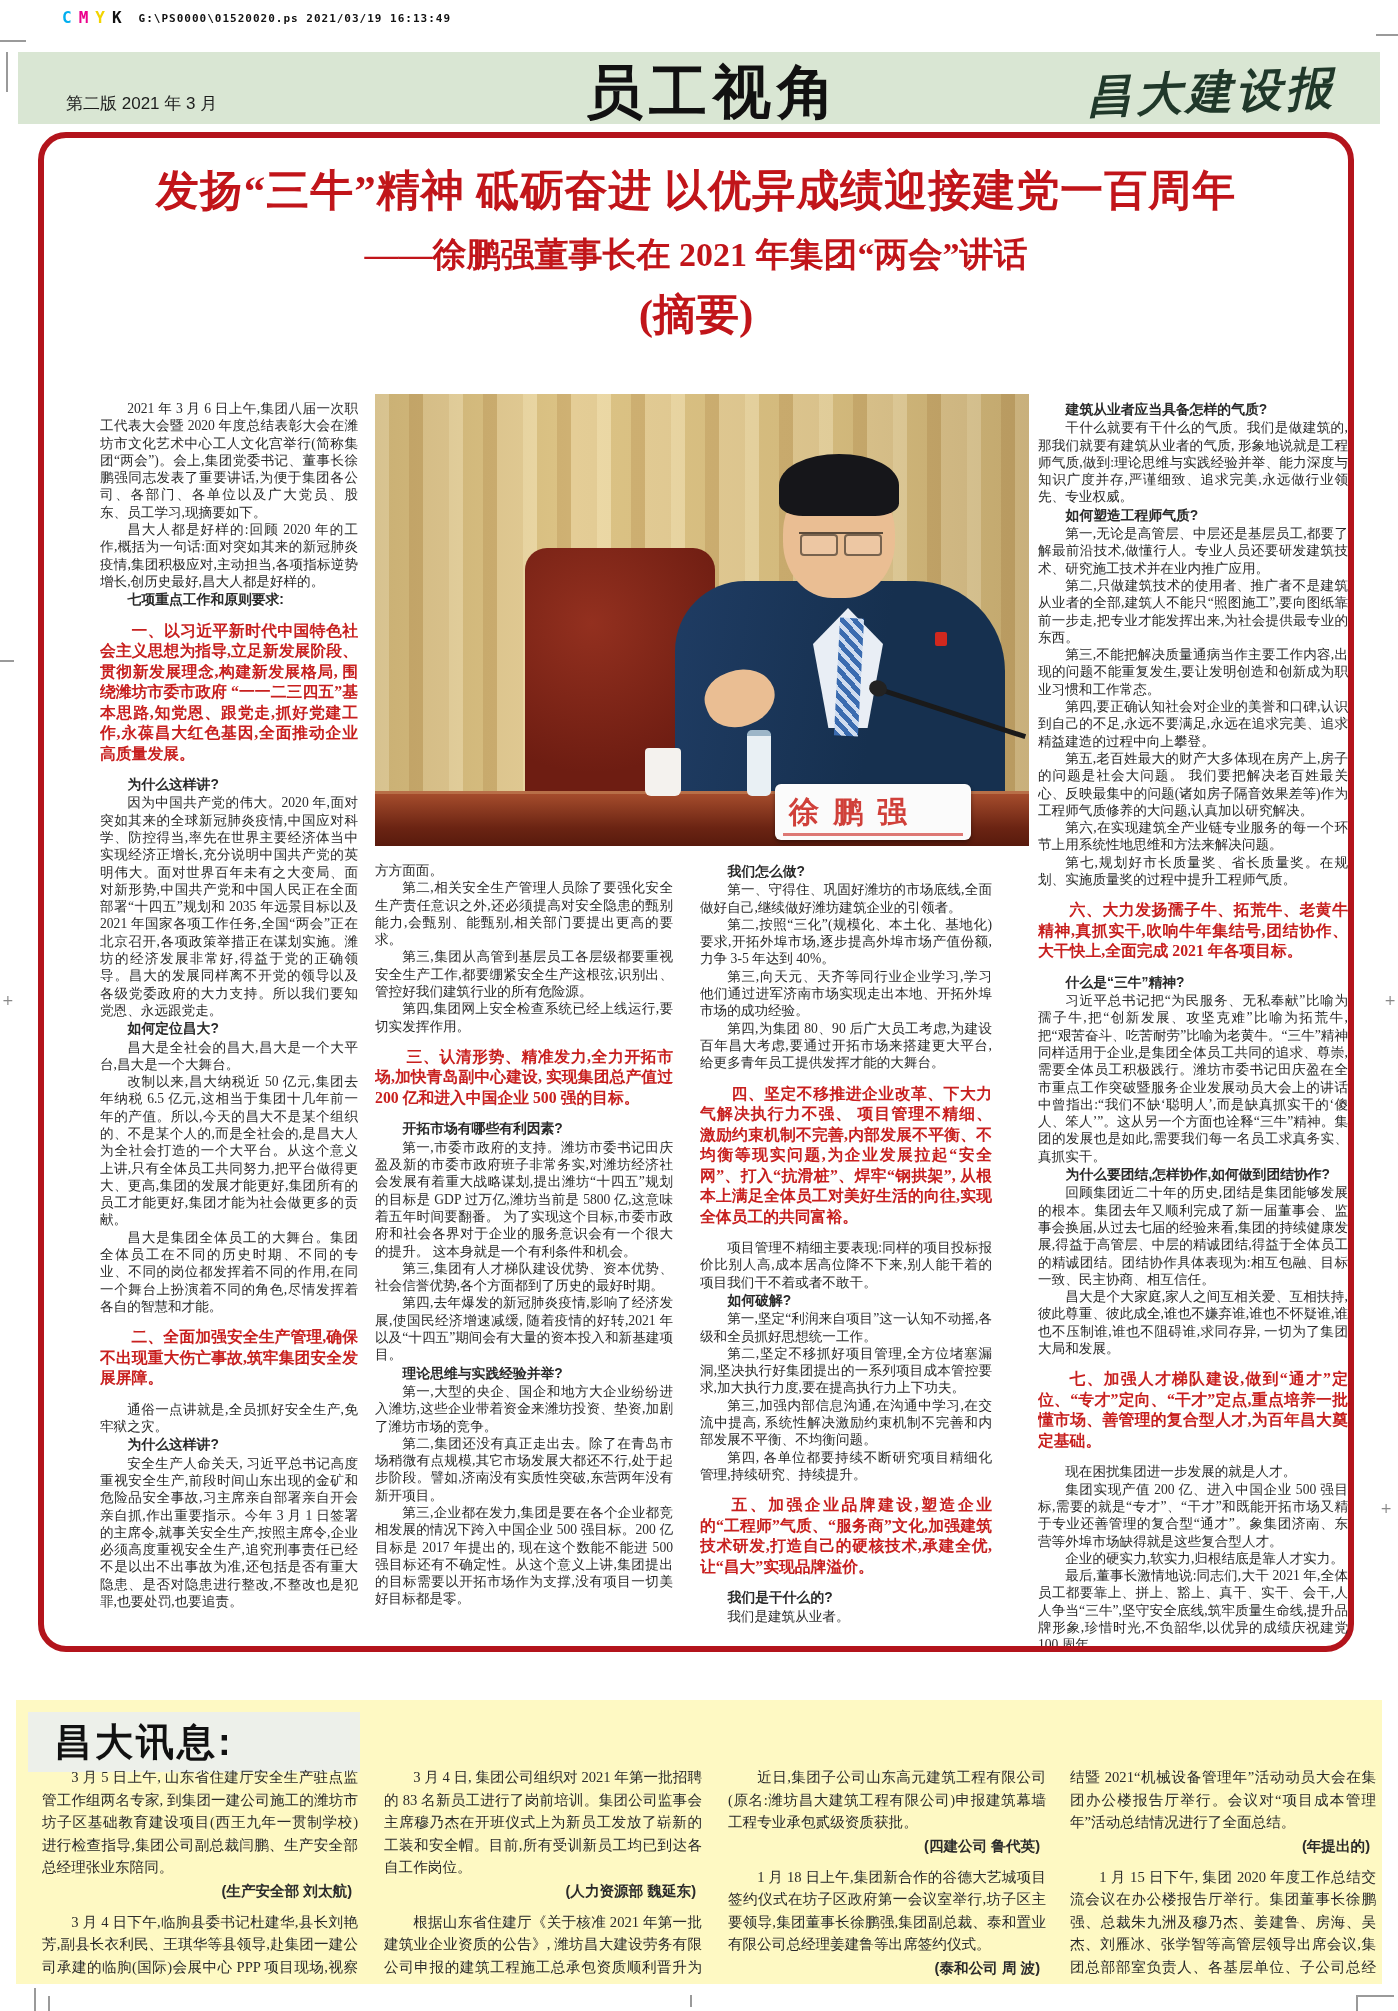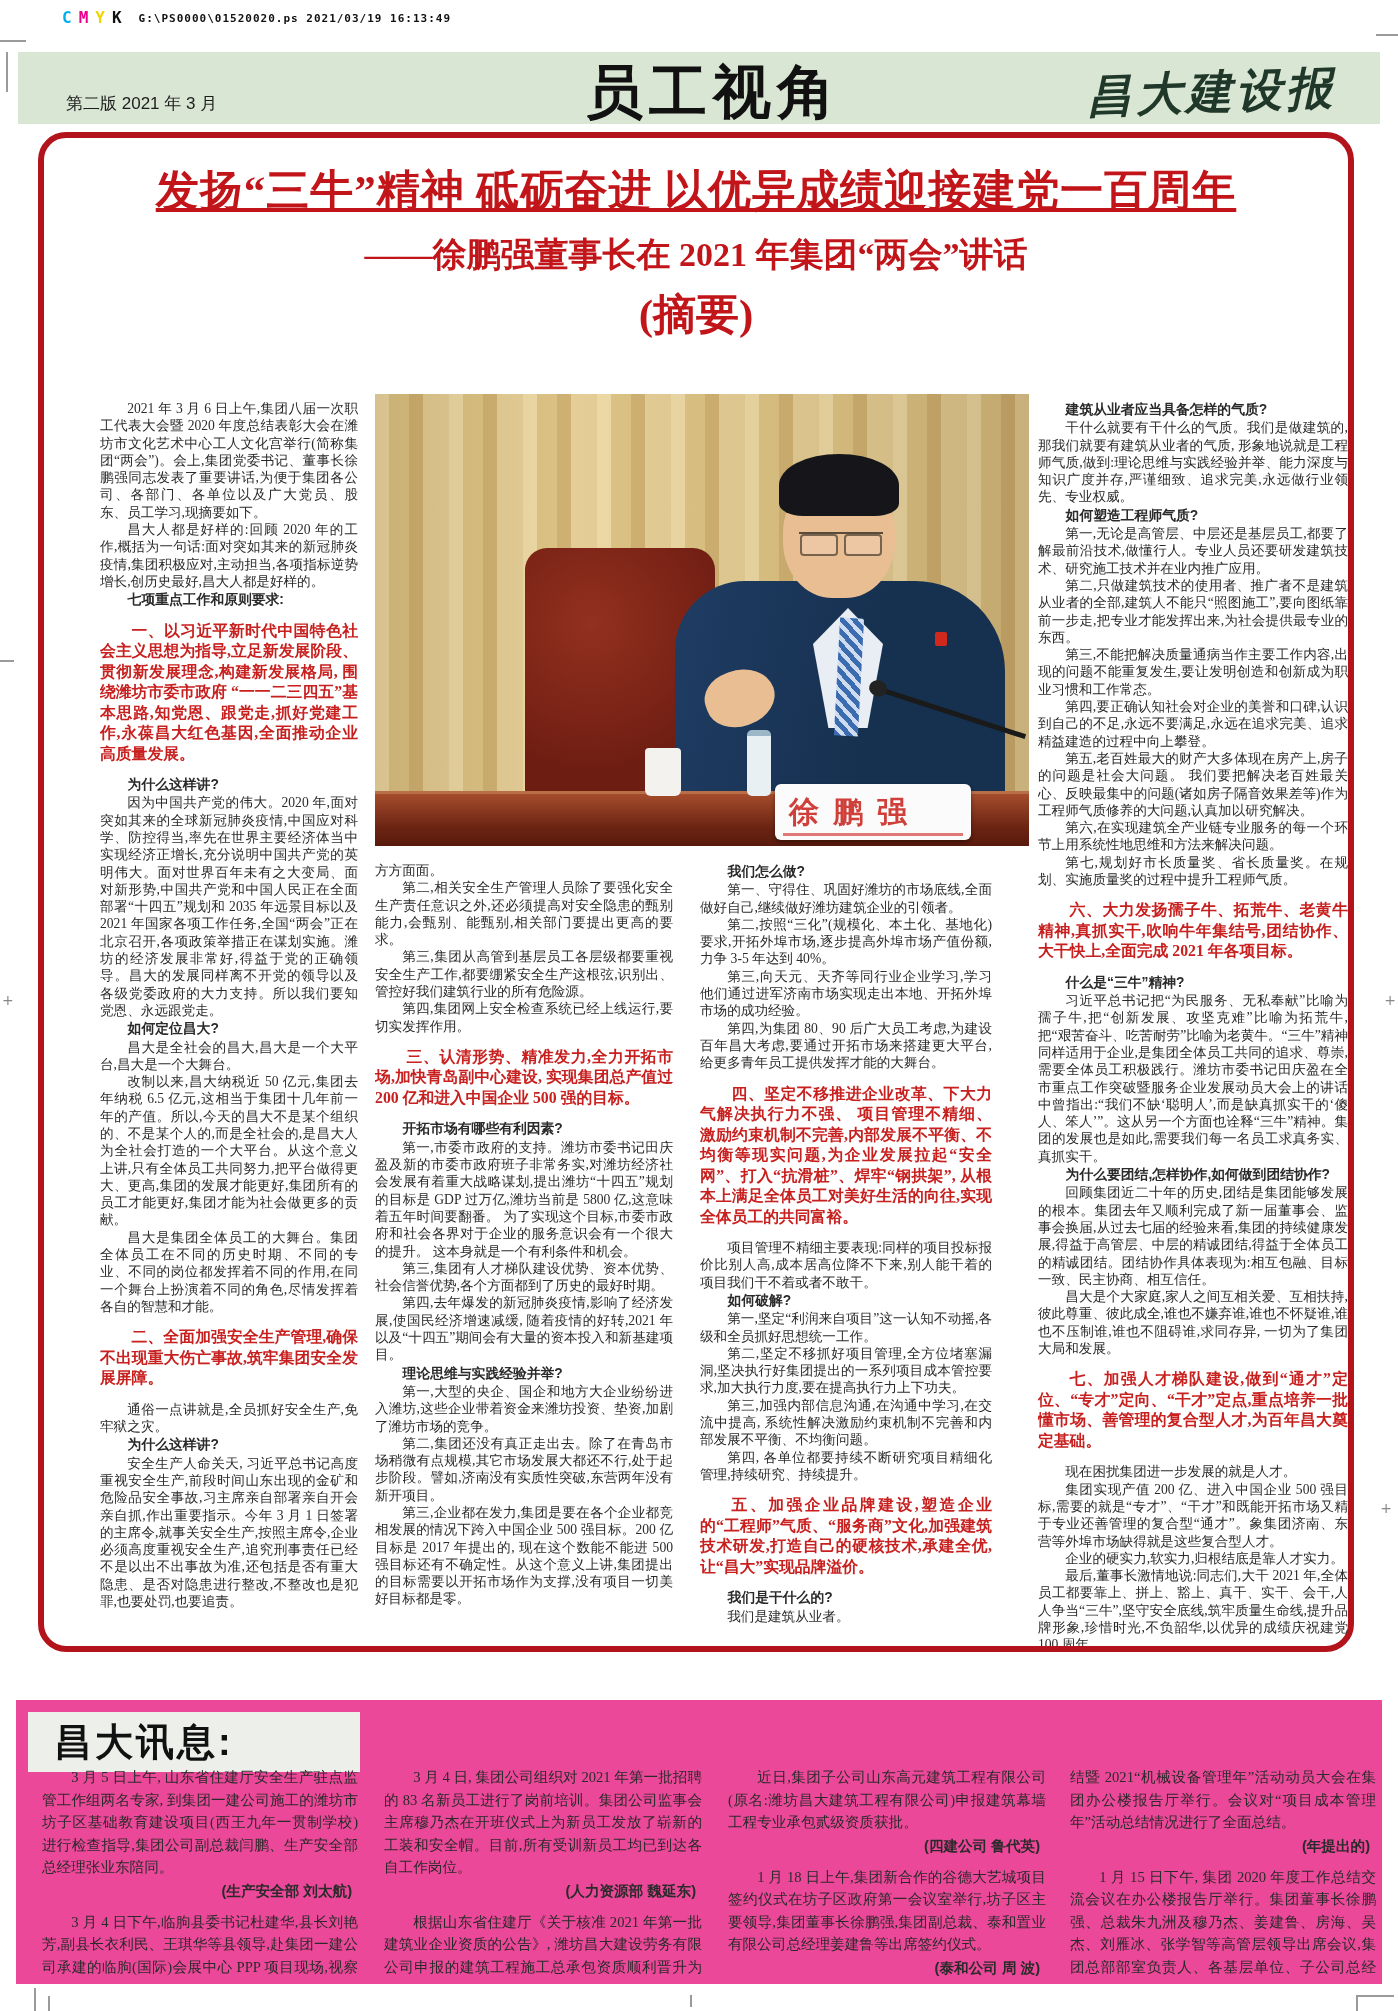--- a/index.html
+++ b/index.html
@@ -21,21 +21,21 @@
   .section-title{position:absolute;left:0;right:0;top:2px;text-align:center;font-size:58px;
            font-weight:900;color:#111;font-family:"Liberation Sans",sans-serif;letter-spacing:6px;padding-left:28px;}
   .paper-name{position:absolute;right:44px;top:10px;font-size:46px;font-weight:900;font-style:italic;
            color:#20382a;transform:rotate(-2deg);font-family:"Liberation Serif",serif;letter-spacing:4px;}
 
   
   .article-box{position:absolute;left:38px;top:132px;width:1304px;height:1508px;
                border:6px solid #b3141c;border-radius:28px;background:#fff;}
   .headline{position:absolute;left:0;right:0;top:24px;text-align:center;color:#c1151a;
             font-weight:900;font-family:"Liberation Serif",serif;}
-  .headline .h1{font-size:43px;letter-spacing:1px;text-decoration:underline;}
+  .headline .h1{font-size:43px;letter-spacing:1px;}
   .headline .h2{font-size:34px;margin-top:12px;}
   .headline .h3{font-size:43px;margin-top:8px;}
 
   .col{position:absolute;overflow:hidden;text-align:justify;}
   .col p{margin:0;font-size:13.6px;line-height:17.3px;text-indent:2em;}
   .col p.pc{text-indent:0;}
   .col p.sub{font-family:"Liberation Sans",sans-serif;font-weight:bold;font-size:13.8px;margin:1px 0;}
   .col p.red{color:#c8201f;font-weight:900;font-size:15.8px;line-height:20.5px;margin:12px 0;
              font-family:"Liberation Serif",serif;}
 
@@ -70,21 +70,21 @@
         background:linear-gradient(#a54c2c,#6b2413 65%,#581a0d);border-top:3px solid #b86f48;}
   .cup{position:absolute;left:270px;bottom:50px;width:36px;height:48px;background:#f4f2ee;border-radius:4px 4px 6px 6px;}
   .bottle{position:absolute;left:372px;bottom:50px;width:24px;height:60px;background:#e9f0f4;border-radius:5px;border-top:6px solid #9db6c8;}
   .nameplate{position:absolute;right:58px;bottom:6px;width:196px;height:56px;background:#fbfbfb;
         border-radius:6px;box-shadow:0 2px 4px rgba(0,0,0,.4);display:flex;align-items:center;}
   .nameplate span{color:#d0403a;font-size:30px;font-weight:900;letter-spacing:14px;text-indent:14px;
         font-family:"Liberation Sans",sans-serif;}
   .nameplate:after{content:"";position:absolute;left:8px;right:8px;bottom:4px;height:3px;background:#d0403a;opacity:.7;}
 
   
-  .briefs-box{position:absolute;left:16px;top:1700px;width:1366px;height:284px;background:#ec4899;}
+  .briefs-box{position:absolute;left:16px;top:1700px;width:1366px;height:284px;background:#fef9c3;}
   .briefs-title-strip{position:absolute;left:12px;top:12px;width:332px;height:60px;background:#edf0ea;
         display:flex;align-items:center;}
   .briefs-title{font-size:38px;font-weight:900;color:#111;margin-left:26px;letter-spacing:3px;
         font-family:"Liberation Sans",sans-serif;}
   .bcol{position:absolute;top:66px;height:212px;overflow:hidden;text-align:justify;}
   .bcol .btext{margin:0;font-size:14.6px;line-height:22.5px;text-indent:2em;}
   .bcol .btext.pc{text-indent:0;}
   .bcol .byline{font-size:14.6px;line-height:22px;font-weight:bold;text-align:right;padding-right:6px;
         margin:1px 0 9px 0;font-family:"Liberation Sans",sans-serif;}
 </style>

